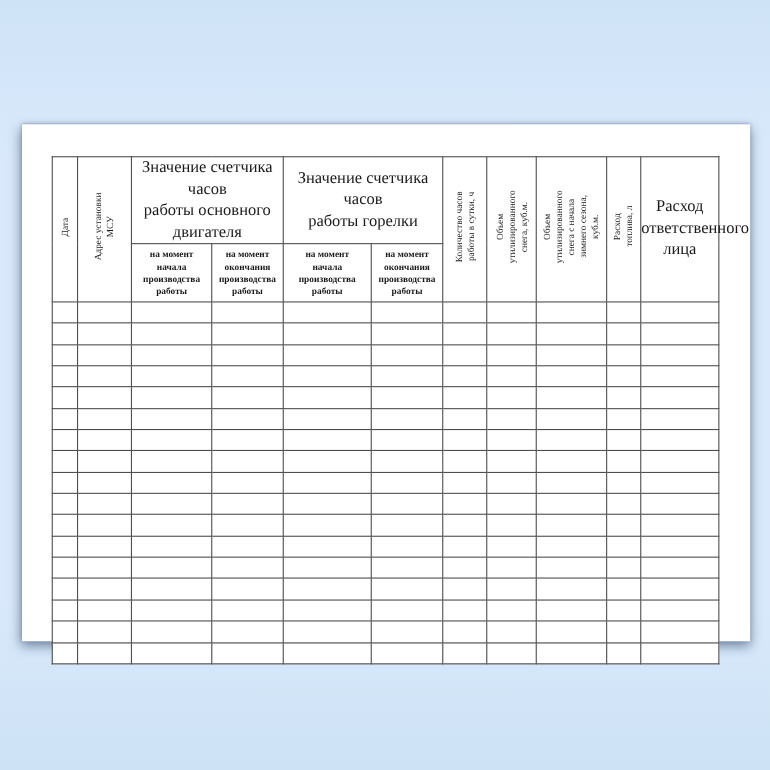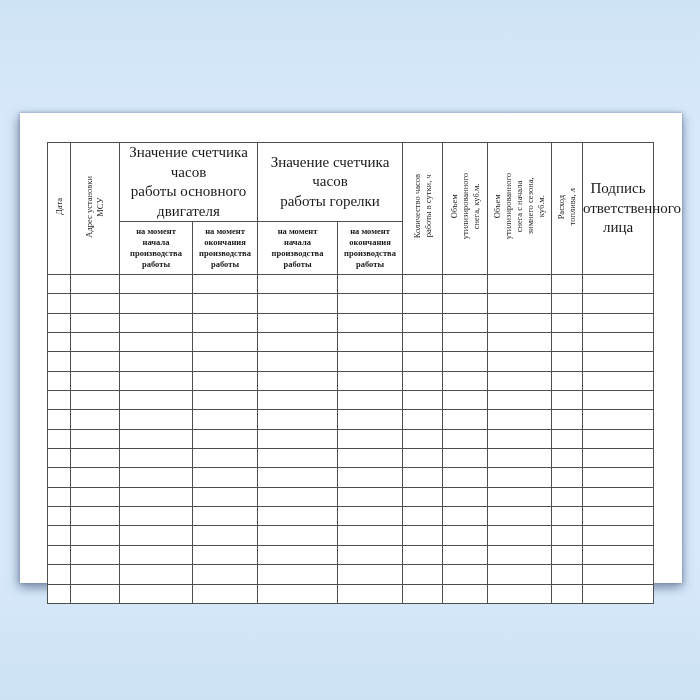--- a/index.html
+++ b/index.html
@@ -126,21 +126,21 @@
 утилизированного
 снега с начала
 зимнего сезона,
 куб.м.</span>
         </th>
         <th rowspan="2" class="rot-cell">
           <span class="vert">Расход
 топлива, л</span>
         </th>
         <th rowspan="2">
-          <div class="htext">Подпись
+          <div class="htext">Расход
 ответственного
 лица</div>
         </th>
       </tr>
       <tr class="sub-row">
         <th class="sub">
           <div class="htext">на момент
 начала
 производства
 работы</div>

